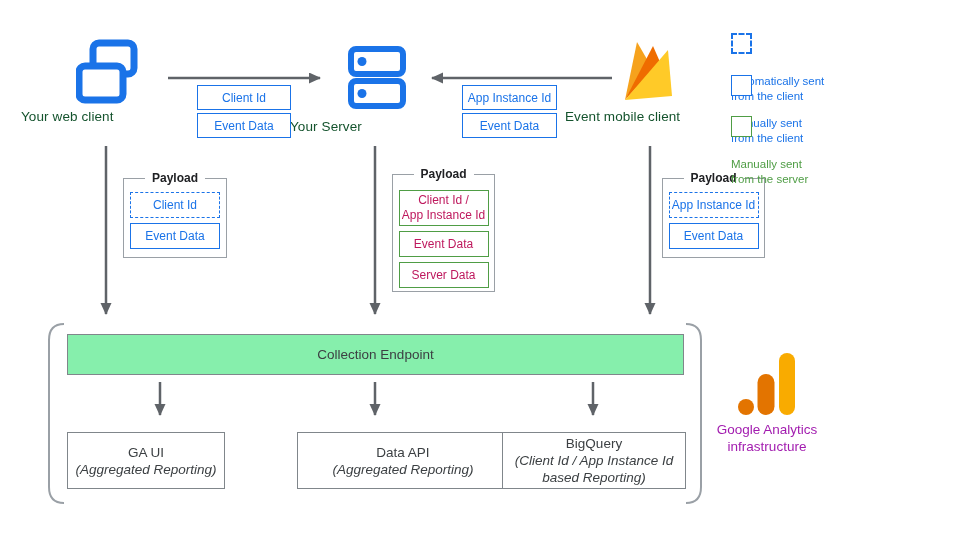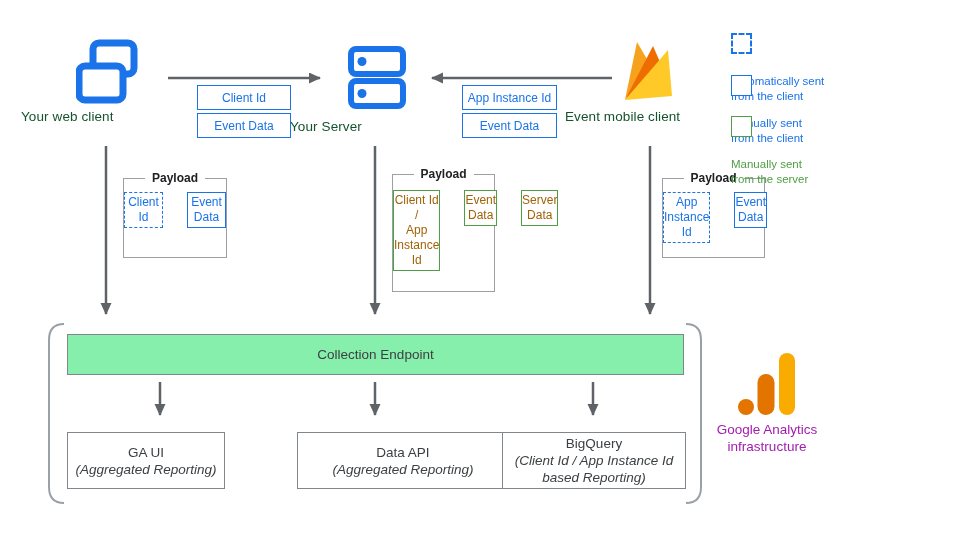--- a/index.html
+++ b/index.html
@@ -8,31 +8,31 @@
   .abs{position:absolute;}
   .multiline{white-space:pre-line;}
 
   .icon-label{position:absolute;width:170px;font-size:13.5px;
               color:#14532d;letter-spacing:.1px;}
 
   .flow-box{position:absolute;display:flex;align-items:center;justify-content:center;
             border:1.5px solid #1a73e8;color:#1a73e8;font-size:12px;font-weight:500;
             background:#fff;box-sizing:border-box;text-align:center;}
 
-  .payload{position:absolute;border:1px solid #9aa0a6;display:flex;flex-direction:row;
-           align-items:flex-start;box-sizing:border-box;background:#fff;gap:12px;}
+  .payload{position:absolute;border:1px solid #9aa0a6;display:flex;flex-direction:column;
+           align-items:center;box-sizing:border-box;background:#fff;}
   .payload-title{position:absolute;top:-8px;left:50%;transform:translateX(-50%);
                  background:#fff;padding:0 7px;font-size:12px;font-weight:700;
                  color:#202124;white-space:nowrap;}
   .pitem{width:90px;min-height:26px;display:flex;align-items:center;justify-content:center;
          font-size:12px;font-weight:500;box-sizing:border-box;text-align:center;
          background:#fff;line-height:15px;padding:2px 0;}
   .blue-solid{border:1.5px solid #1a73e8;color:#1a73e8;}
   .blue-dashed{border:1.5px dashed #1a73e8;color:#1a73e8;}
-  .green-solid{border:1.5px solid #4f9d45;color:#a16207;}
+  .green-solid{border:1.5px solid #4f9d45;color:#be185d;}
   .gap{height:5px;flex:none;}
 
   .legend-row{position:absolute;display:flex;gap:19px;align-items:flex-start;flex-direction:column;}
   .swatch{width:21px;height:21px;box-sizing:border-box;flex:none;background:#fff;}
   .sw-dashed{border:2px dashed #1a73e8;}
   .sw-blue{border:1.5px solid #1a73e8;}
   .sw-green{border:1.5px solid #4f9d45;}
   .legend-text{font-size:11.5px;font-weight:500;line-height:15px;margin-top:1px;}
   .blue-text{color:#1a73e8;}
   .green-text{color:#4f9d45;}

